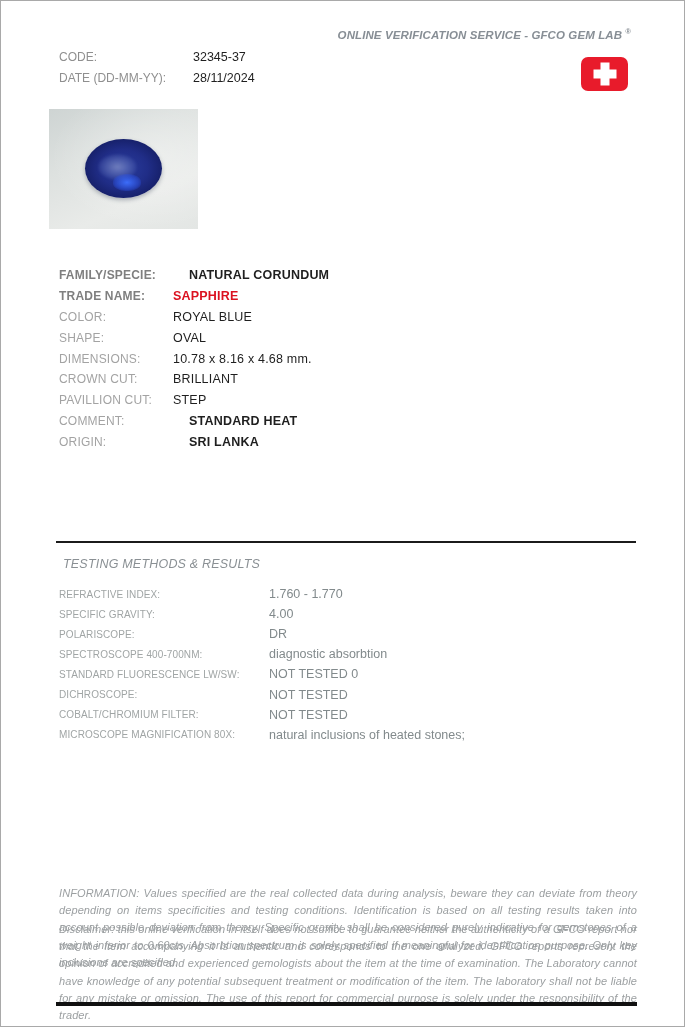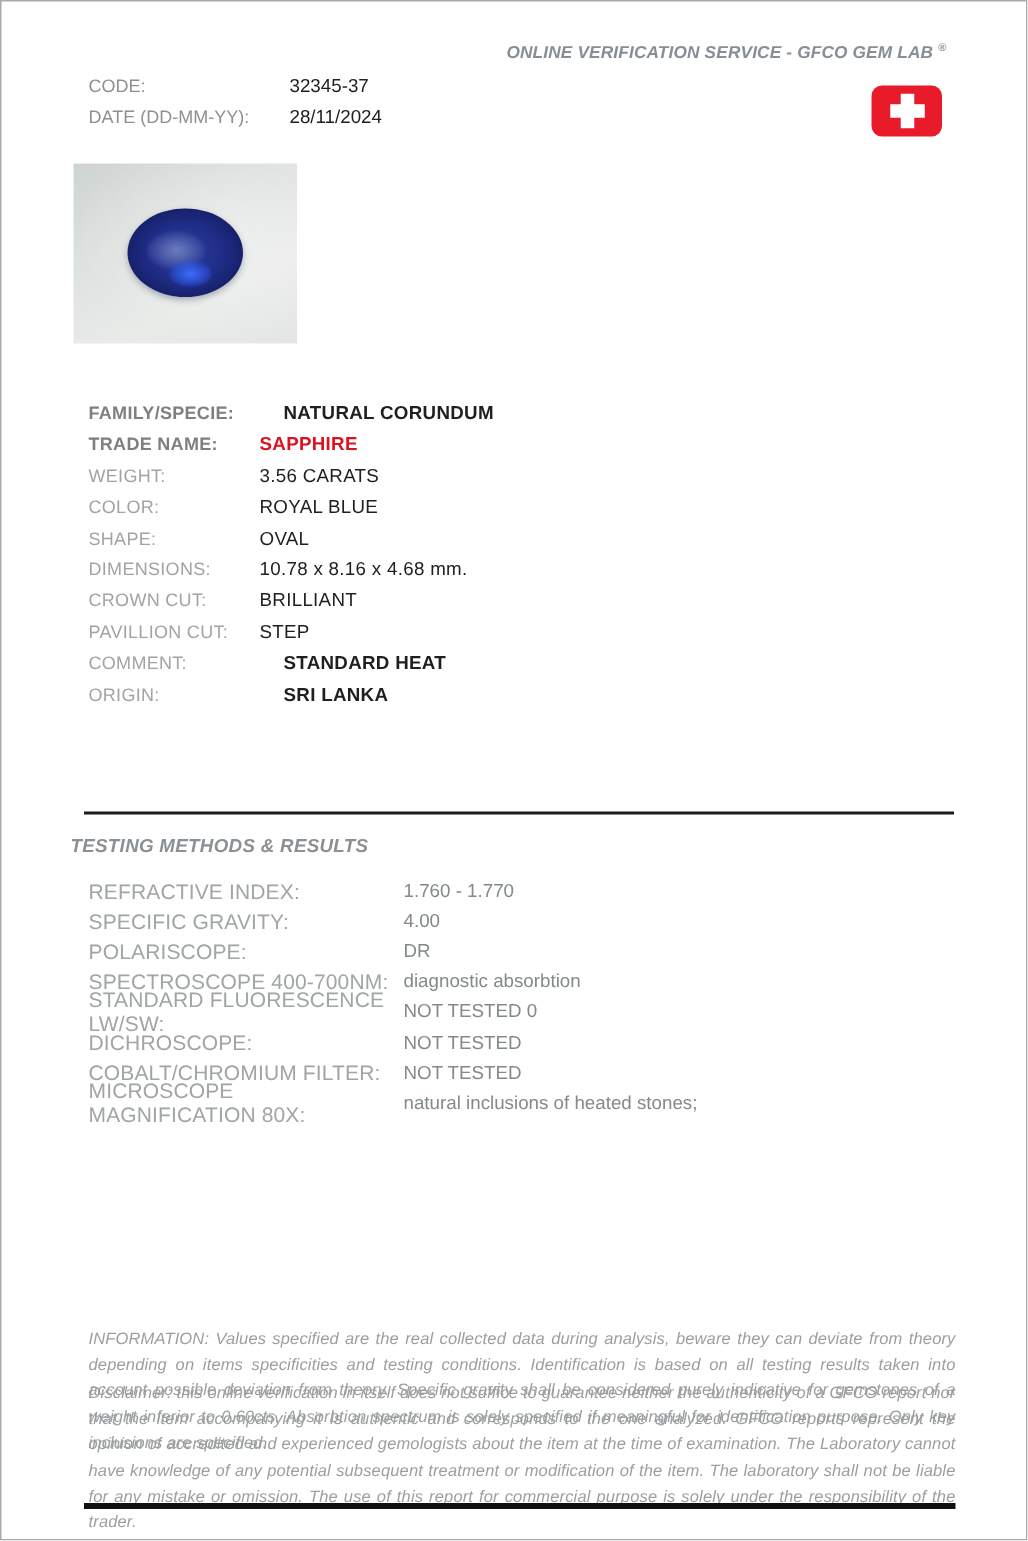--- a/index.html
+++ b/index.html
@@ -56,26 +56,26 @@
   .id-row .lbl{width:114px;font-size:12px;color:#a3a3a3;letter-spacing:0.2px;}
   .id-row .lbl.strong{color:#7f7f7f;font-weight:bold;}
   .id-row .val{font-size:12.5px;color:#1f1f1f;letter-spacing:0.2px;}
   .id-row .val.strong{font-weight:bold;padding-left:16px;}
   .id-row .val.red{color:#db1220;font-weight:bold;}
   
   .rule-thin{position:absolute;left:55px;top:540px;width:580px;height:2px;background:#1b1b1b;}
   .rule-thick{position:absolute;left:55px;top:1001px;width:581px;height:4px;background:#101010;}
   
   .testing-title{
-    position:absolute;left:46px;top:556px;
-    font-size:12.5px;font-weight:bold;font-style:italic;color:#8a9094;letter-spacing:0.2px;
+    position:absolute;left:62px;top:556px;
+    font-size:12.5px;font-weight:normal;font-style:italic;color:#8a9094;letter-spacing:0.2px;
   }
   .test-fields{position:absolute;left:58px;top:583px;}
   .test-row{display:flex;height:20.1px;align-items:center;}
-  .test-row .lbl{width:210px;font-size:14px;color:#a0a5a5;letter-spacing:0.1px;}
+  .test-row .lbl{width:210px;font-size:10px;color:#a0a5a5;letter-spacing:0.1px;}
   .test-row .val{font-size:12.5px;color:#828a8c;}
   
   .para{
     position:absolute;left:58px;width:578px;
     font-size:11px;font-style:italic;color:#9b9fa1;
     line-height:17.2px;text-align:justify;letter-spacing:0.1px;
   }
   .para.info{top:884px;}
   .para.disc{top:920px;}
 </style>
@@ -112,24 +112,20 @@
   </div>
 
   <div class="id-fields">
     <div class="id-row">
       <span class="lbl strong">FAMILY/SPECIE:</span>
       <span class="val strong">NATURAL CORUNDUM</span>
     </div>
     <div class="id-row">
       <span class="lbl strong">TRADE NAME:</span>
       <span class="val red">SAPPHIRE</span>
-    </div>
-    <div class="id-row">
-      <span class="lbl">WEIGHT:</span>
-      <span class="val">3.56 CARATS</span>
     </div>
     <div class="id-row">
       <span class="lbl">COLOR:</span>
       <span class="val">ROYAL BLUE</span>
     </div>
     <div class="id-row">
       <span class="lbl">SHAPE:</span>
       <span class="val">OVAL</span>
     </div>
     <div class="id-row">

